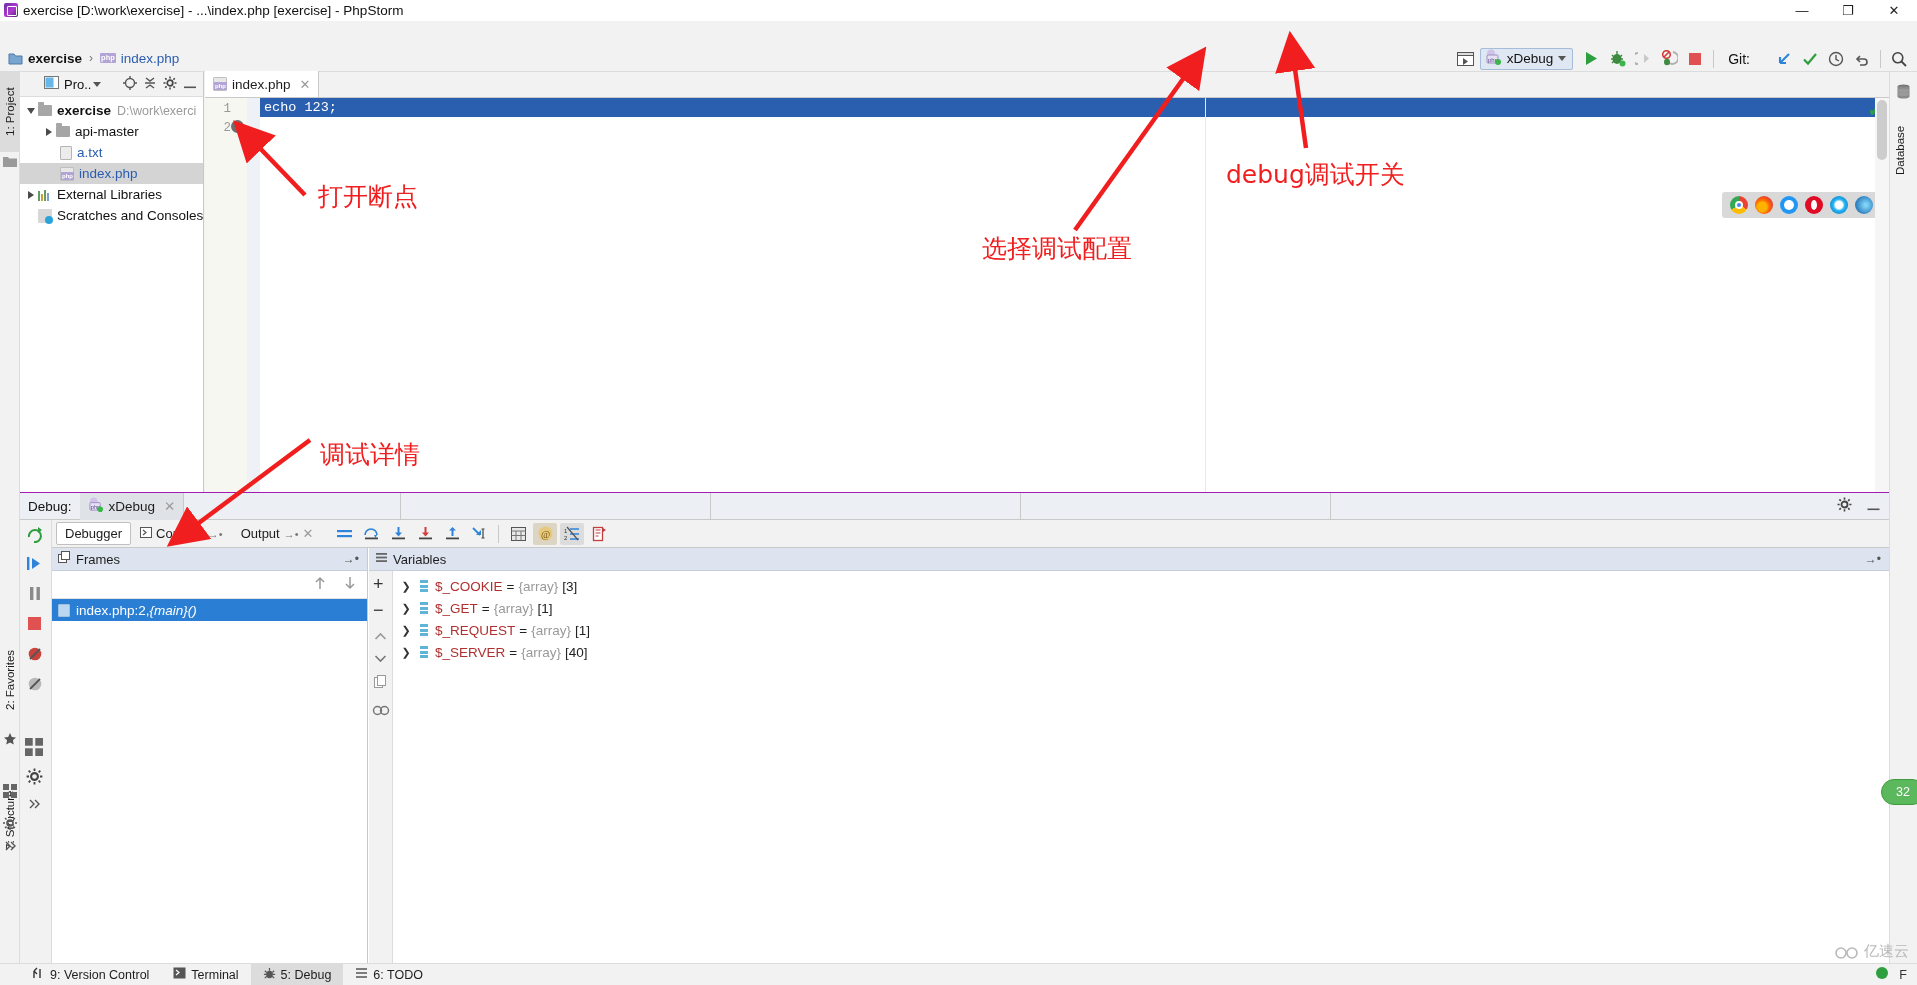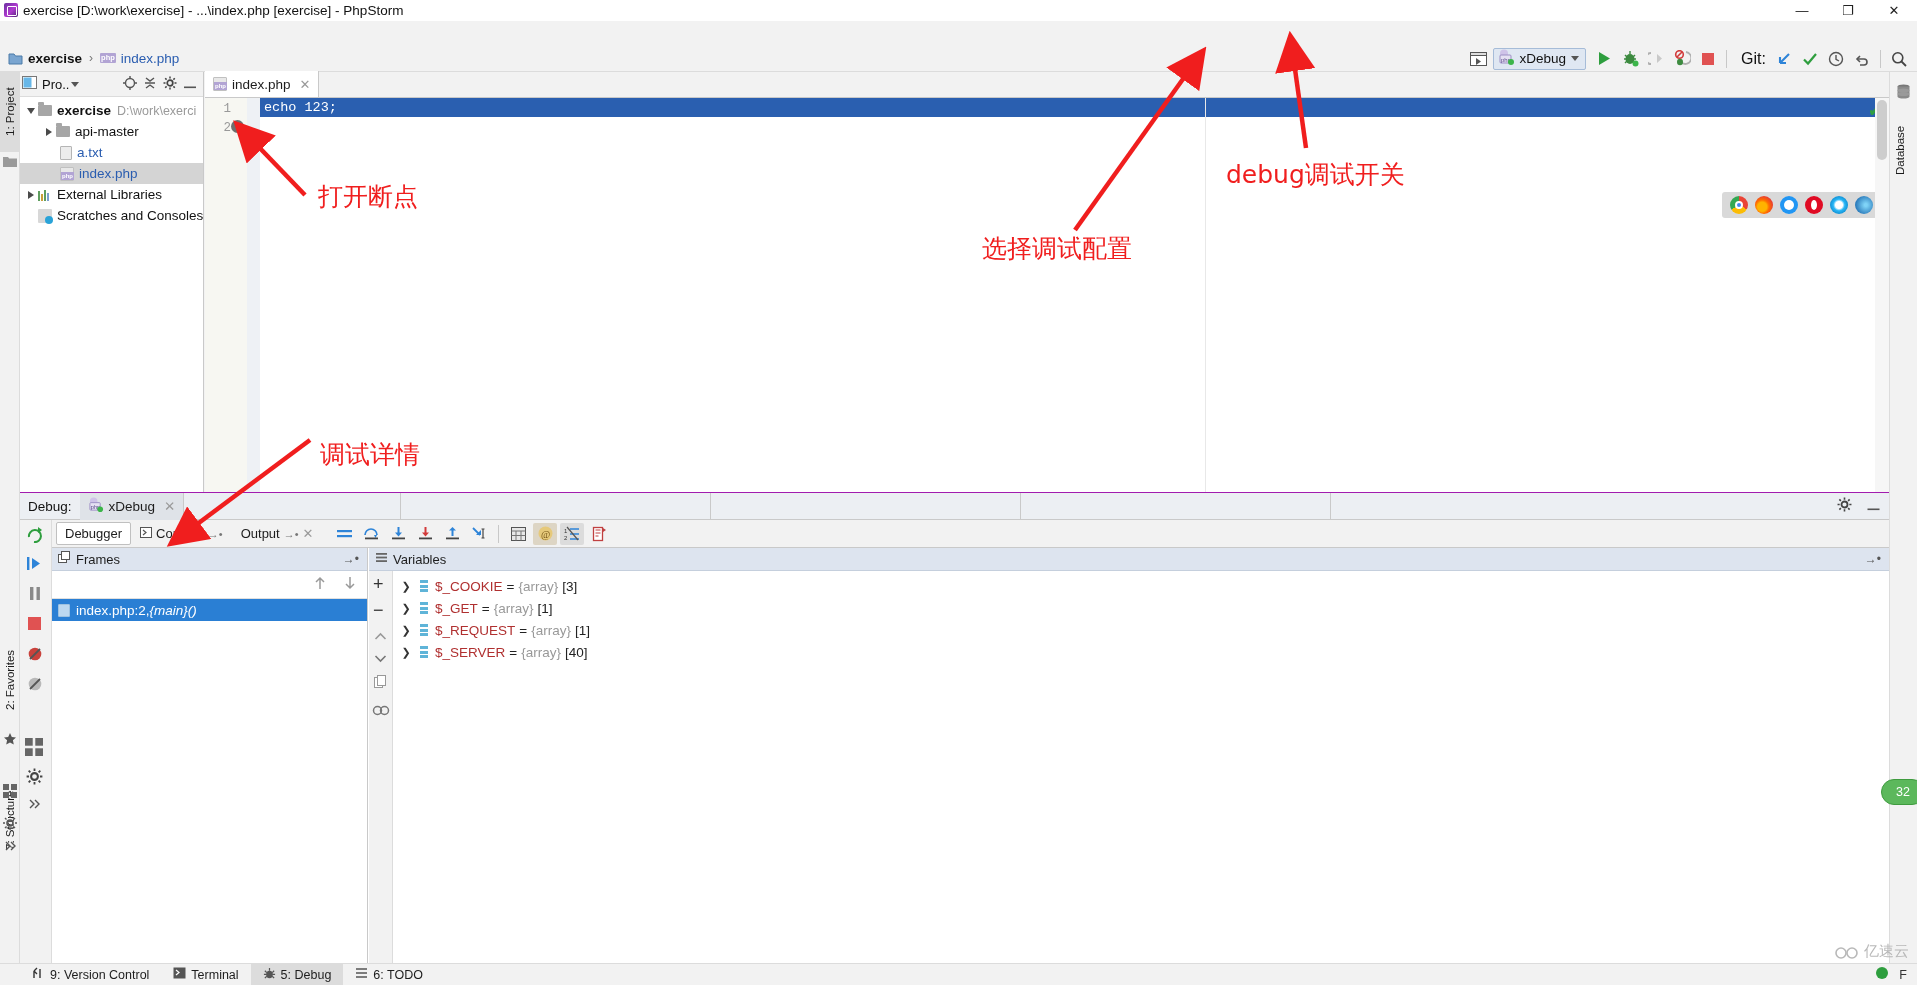--- a/index.html
+++ b/index.html
@@ -65,21 +65,21 @@
   .crumb a { color:#2a5db0; text-decoration:none; }
 
   .nav-right { position:absolute; right:6px; top:0; height:27px; display:flex; align-items:center; gap:2px; }
   .tb-btn { width:24px; height:22px; display:flex; align-items:center; justify-content:center; }
   .run-config {
     display:flex; align-items:center; gap:5px; height:22px; padding:0 6px 0 4px;
     background:#dfe7f2; border:1px solid #a6bcd8; border-radius:2px; margin-right:4px;
   }
   .run-config .rc-label { font-size:13.5px; color:#111; }
   .chev { width:0;height:0;border-left:4px solid transparent;border-right:4px solid transparent;border-top:5px solid #555; }
-  .git-label { font-size:16px; margin: 0 4px 0 8px; color:#111; }
+  .git-label { font-size:14px; margin: 0 20px 0 8px; color:#111; }
   .tb-divider { width:1px; height:18px; background:#c8c8c8; margin:0 4px; }
 
   
   .left-strip {
     position:absolute; left:0; top:72px; width:20px; height:913px;
     background:#f2f2f2; border-right:1px solid #dcdcdc;
   }
   .vlabel {
     position:absolute; left:0; width:20px;
     writing-mode: vertical-rl; text-orientation: mixed;
@@ -90,21 +90,21 @@
   .vlabel.active { background:#dcdcdc; }
   .strip-icon { position:absolute; left:3px; width:14px; height:14px; }
 
   
   .project-pane {
     position:absolute; left:20px; top:72px; width:184px; height:420px;
     background:#ffffff; border-right:1px solid #c9c9c9;
   }
   .pane-header {
     height:25px; background:#f2f2f2; display:flex; align-items:center;
-    padding-left:2px; border-bottom:1px solid #dcdcdc;
+    padding-left:24px; border-bottom:1px solid #dcdcdc;
   }
   .pane-title { font-size:13px; color:#111; margin-left:5px; }
   .pane-hdr-icons { margin-left:auto; display:flex; align-items:center; gap:6px; padding-right:6px; }
   .tree { padding-top:3px; font-size:13.5px; }
   .tree-row { height:21px; display:flex; align-items:center; padding-left:4px; white-space:nowrap; }
   .tree-row.selected { background:#d4d4d4; }
   .tw { width:14px; display:flex; align-items:center; justify-content:center; flex:none; }
   .arrow-r { width:0;height:0;border-top:4px solid transparent;border-bottom:4px solid transparent;border-left:6px solid #4a4a4a; }
   .arrow-d { width:0;height:0;border-left:4px solid transparent;border-right:4px solid transparent;border-top:6px solid #4a4a4a; }
   .folder-ico { width:14px;height:11px;background:#a6a6a6;border-radius:1px;margin-right:5px;flex:none;position:relative; }

